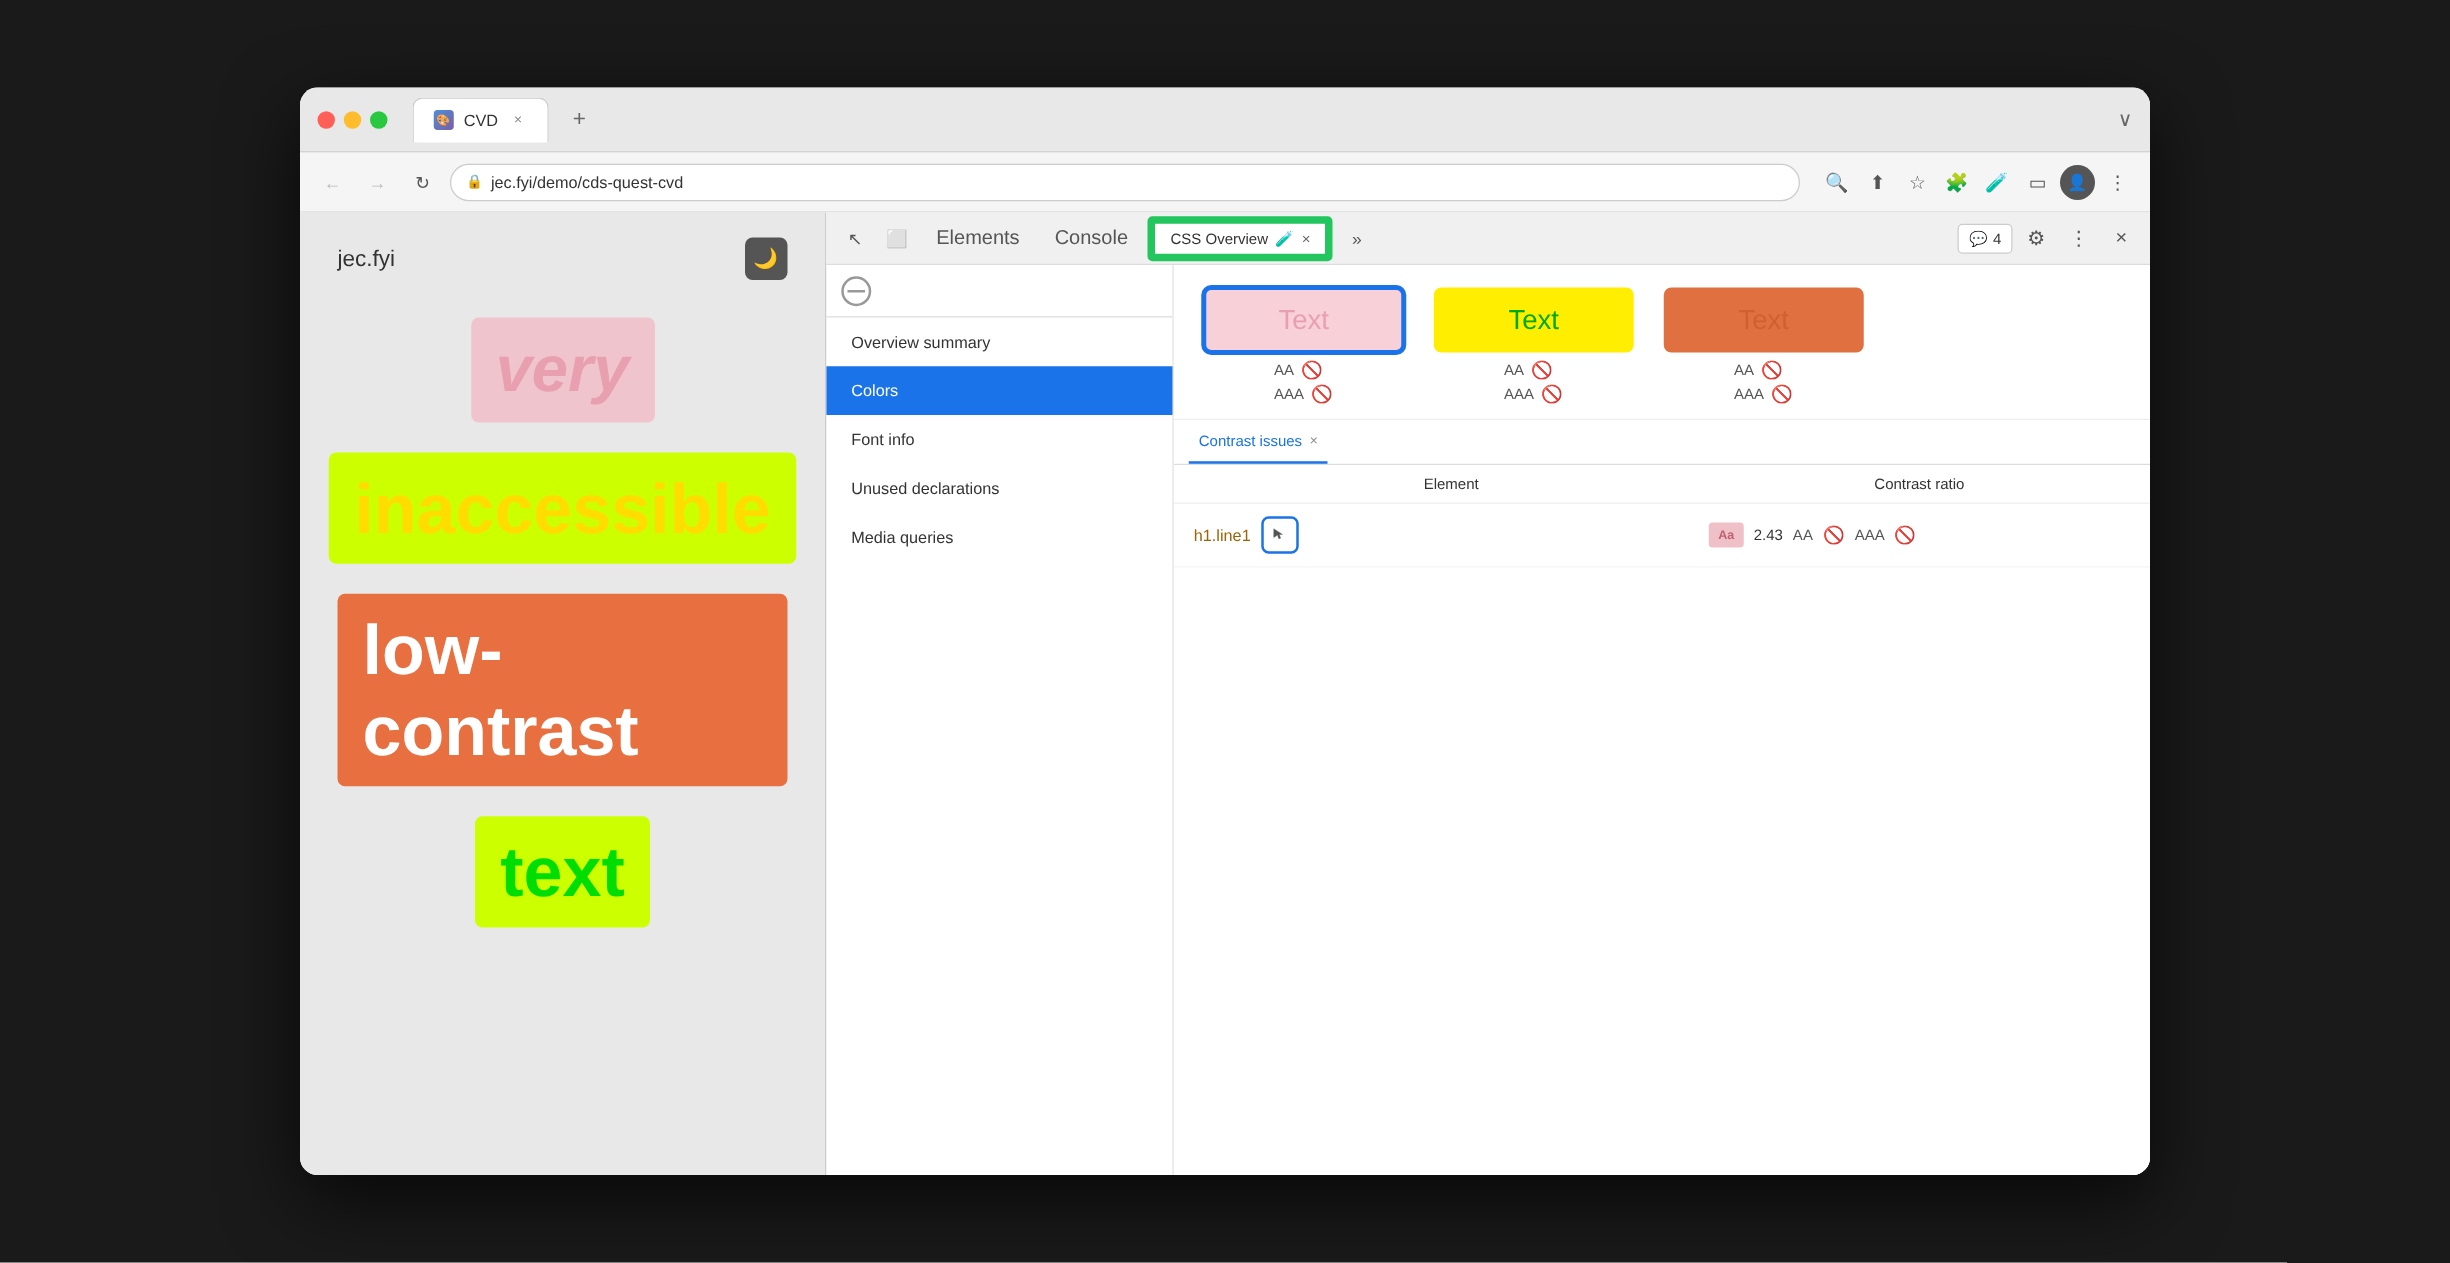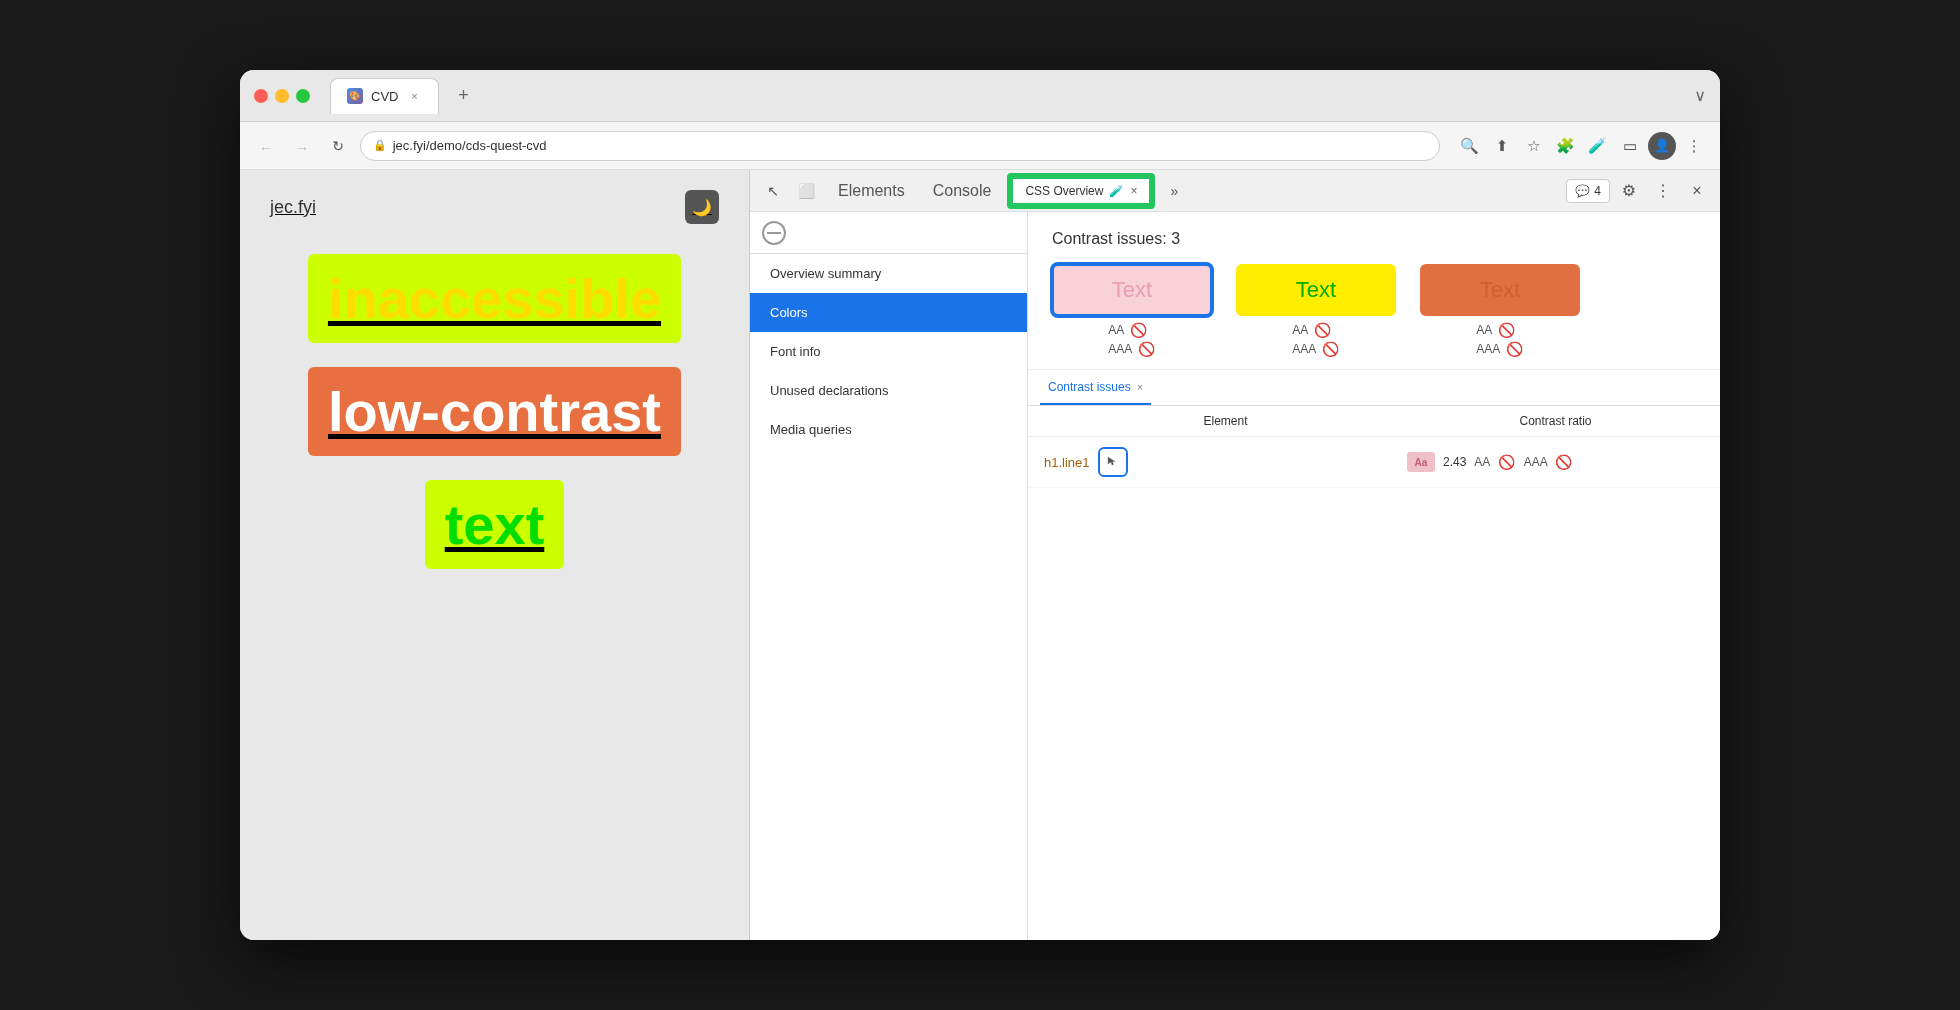--- a/index.html
+++ b/index.html
@@ -167,27 +167,26 @@
 
     
     .main-content {
       display: flex;
       flex: 1;
       overflow: hidden;
     }
 
     
     .page-content {
-      width: 509px;
+      width: 420px;
       background: #e8e8e8;
       display: flex;
       flex-direction: column;
       padding: 20px 30px;
       flex-shrink: 0;
-      text-decoration: underline;
     }
     .page-header {
       display: flex;
       justify-content: space-between;
       align-items: center;
       margin-bottom: 30px;
     }
     .page-title {
       font-size: 18px;
       color: #333;
@@ -617,20 +616,21 @@
   </div>
 
   <div class="main-content">
 
     <div class="page-content">
       <div class="page-header">
         <span class="page-title">jec.fyi</span>
         <div class="dark-mode-btn">🌙</div>
       </div>
 
+      <div class="demo-word word-very">very</div>
       <div class="demo-word word-inaccessible">inaccessible</div>
       <div class="demo-word word-low-contrast">low-contrast</div>
       <div class="demo-word word-text">text</div>
     </div>
 
     <div class="devtools">
 
       <div class="devtools-header">
         <div class="dt-icon-btn">↖</div>
         <div class="dt-icon-btn">⬜</div>
@@ -661,21 +661,20 @@
           <div class="dt-sidebar-item">Overview summary</div>
           <div class="dt-sidebar-item-active">Colors</div>
           <div class="dt-sidebar-item">Font info</div>
           <div class="dt-sidebar-item">Unused declarations</div>
           <div class="dt-sidebar-item">Media queries</div>
         </div>
 
         <div class="dt-main">
 
           <div class="contrast-header">
-            <div class="contrast-title">Contrast issues: 3</div>
 
             <div class="contrast-boxes">
 
               <div class="contrast-box-wrapper">
                 <div class="contrast-box contrast-box-1">Text</div>
                 <div class="contrast-ratings">
                   <div class="rating-row">
                     <span>AA</span>
                     <span class="no-sign">🚫</span>
                   </div>

